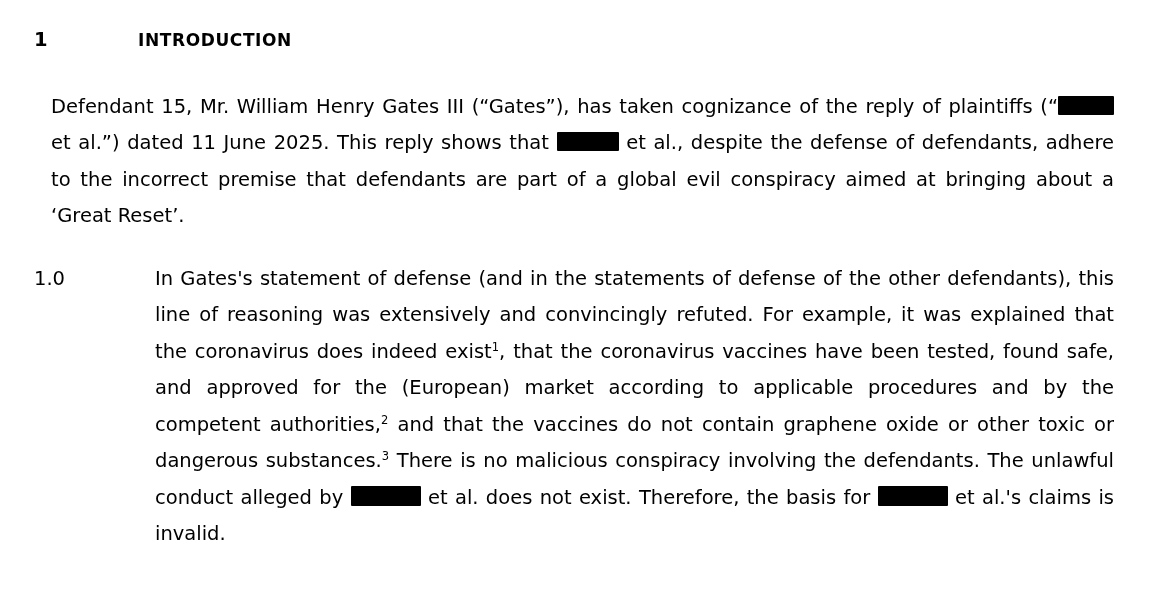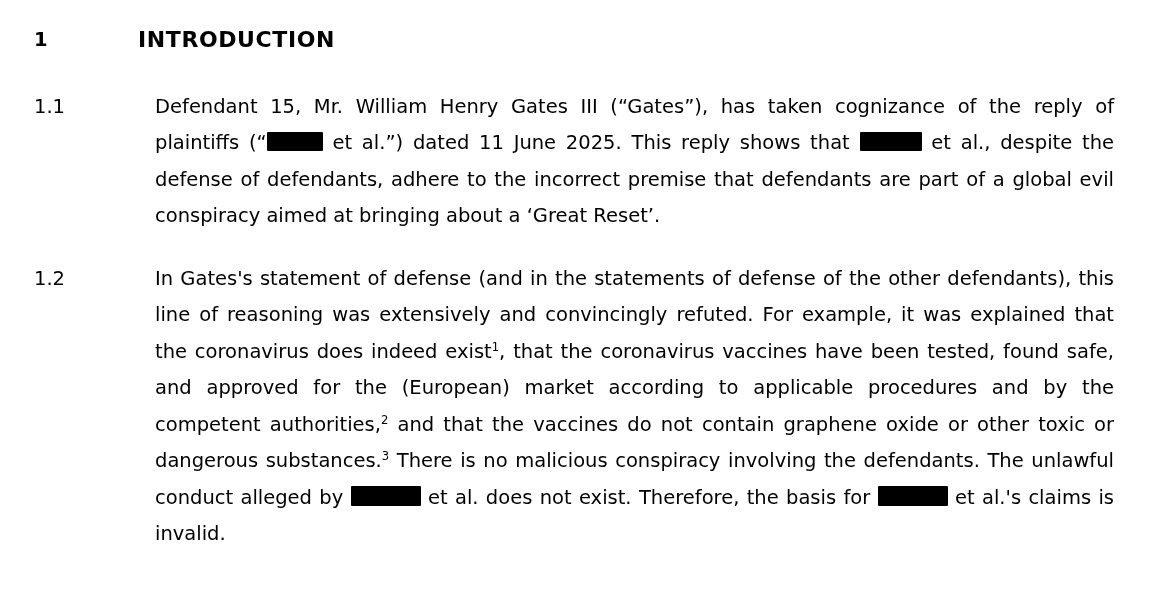--- a/index.html
+++ b/index.html
@@ -34,21 +34,21 @@
     font-size: 19.5px;
     line-height: 36.5px;
     font-weight: normal;
   }
   .section-heading .num {
     font-weight: bold;
     font-size: 19.5px;
   }
   .heading-text {
     font-weight: bold;
-    font-size: 22px;
+    font-size: 17px;
     line-height: 36.5px;
     letter-spacing: 0.6px;
   }
   .body-text {
     flex: 1 1 auto;
     font-size: 19.5px;
     line-height: 36.5px;
     text-align: justify;
     text-justify: inter-word;
     hyphens: none;
@@ -76,22 +76,21 @@
 <body>
 
 <div class="page">
 
   <div class="section section-heading">
     <div class="num">1</div>
     <div class="heading-text">INTRODUCTION</div>
   </div>
 
   <div class="section para">
-    <div class="num">1.1</div>
     <div class="body-text">Defendant 15, Mr. William Henry Gates III (“Gates”), has taken cognizance of the reply of plaintiffs (“<span class="redaction r-sm"></span> et al.”) dated 11 June 2025. This reply shows that <span class="redaction r-md"></span> et al., despite the defense of defendants, adhere to the incorrect premise that defendants are part of a global evil conspiracy aimed at bringing about a ‘Great Reset’.</div>
   </div>
 
   <div class="section para">
-    <div class="num">1.2</div>
+    <div class="num">1.0</div>
     <div class="body-text">In Gates's statement of defense (and in the statements of defense of the other defendants), this line of reasoning was extensively and convincingly refuted. For example, it was explained that the coronavirus does indeed exist<sup>1</sup>, that the coronavirus vaccines have been tested, found safe, and approved for the (European) market according to applicable procedures and by the competent authorities,<sup>2</sup> and that the vaccines do not contain graphene oxide or other toxic or dangerous substances.<sup>3</sup> There is no malicious conspiracy involving the defendants. The unlawful conduct alleged by <span class="redaction r-lg"></span> et al. does not exist. Therefore, the basis for <span class="redaction r-lg"></span> et al.'s claims is invalid.</div>
   </div>
 
 </div>
 
 </body></html>

